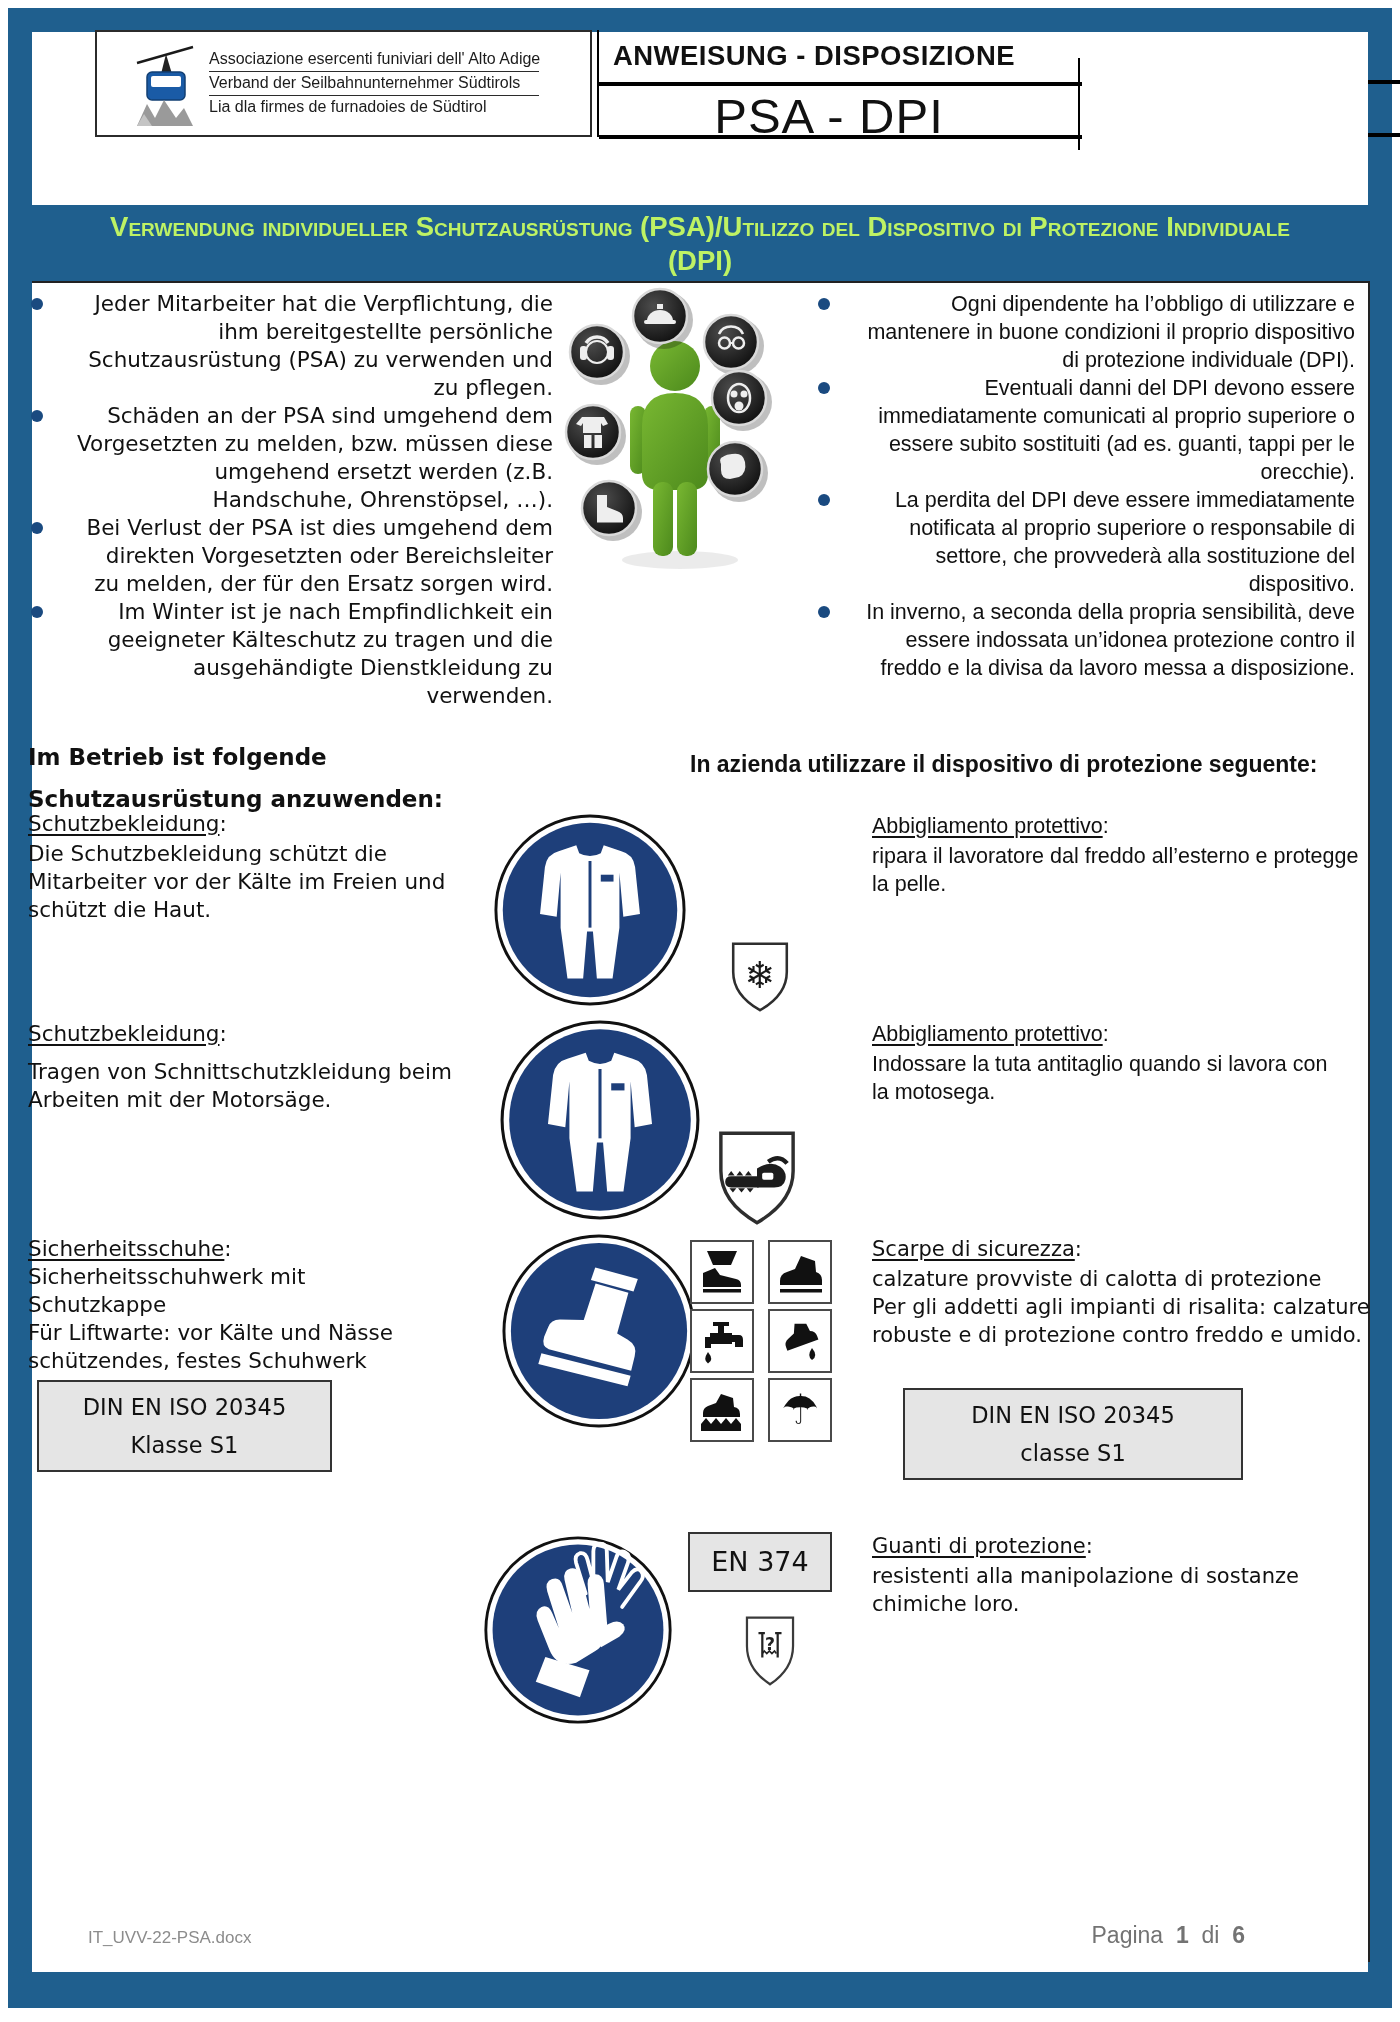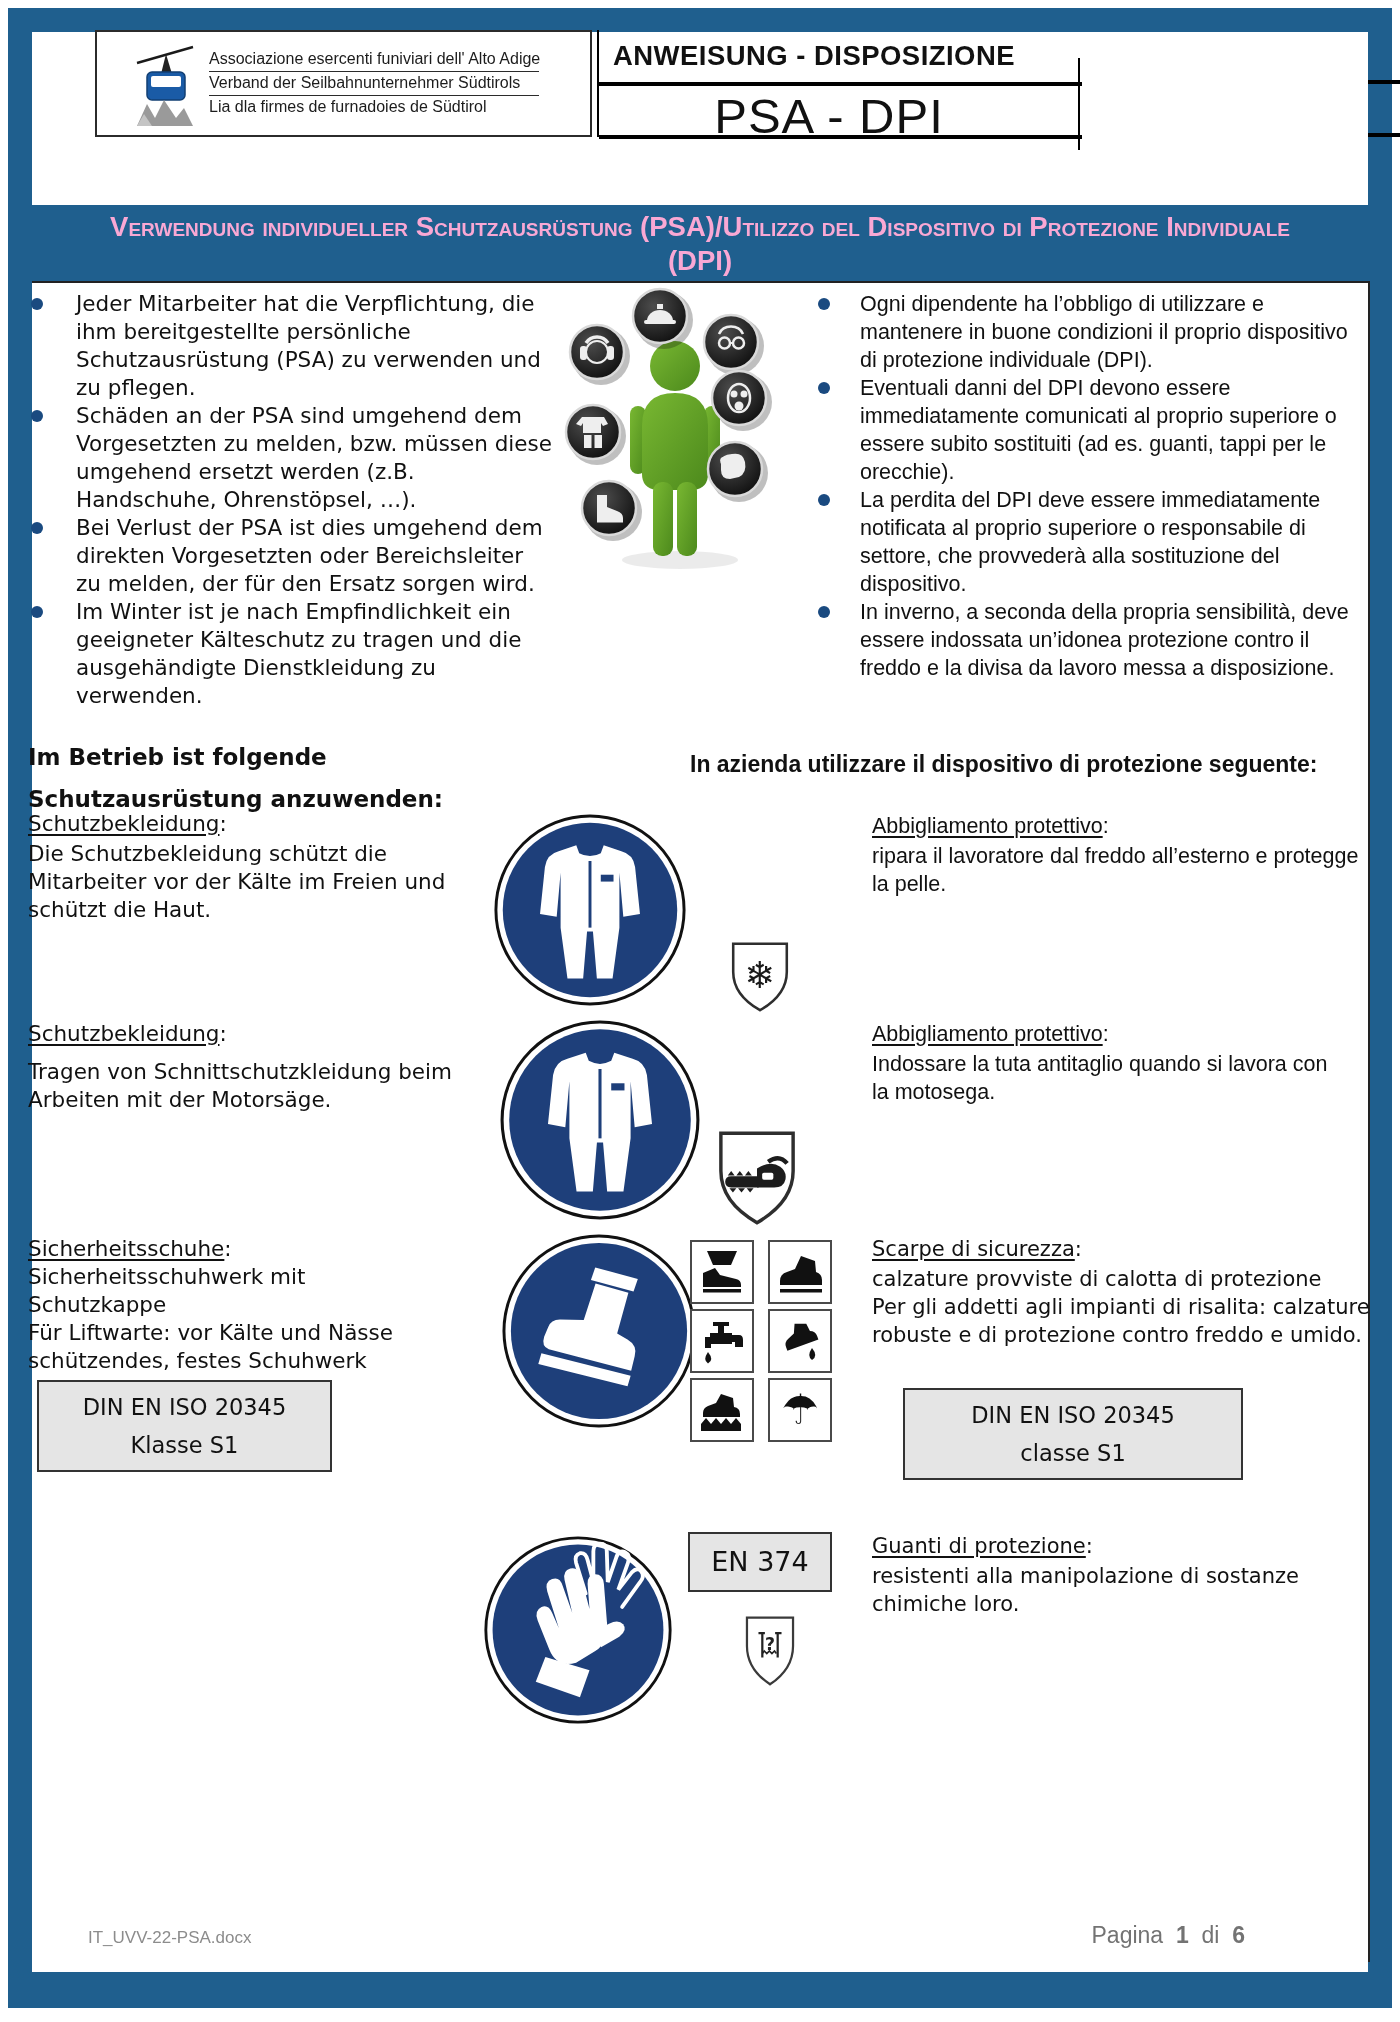--- a/index.html
+++ b/index.html
@@ -19,28 +19,28 @@
              border-left:2px solid #000;}
   .title-main{position:absolute;left:14px;top:10px;font-family:"Liberation Sans",sans-serif;
               font-weight:bold;font-size:28px;letter-spacing:.5px;transform:scaleX(.98);transform-origin:left;}
   .title-rule1{position:absolute;left:0;top:52px;width:483px;height:4px;background:#000;}
   .title-sub{position:absolute;left:0;top:58px;width:460px;text-align:center;
              font-family:"Liberation Sans",sans-serif;font-size:49px;letter-spacing:1px;}
   .title-rule2{position:absolute;left:0;top:105px;width:483px;height:4px;background:#000;}
   .vline-right{left:1078px;top:58px;width:2px;height:92px;background:#000;}
   .stub{background:#000;height:4px;width:32px;left:1368px;}
   
-  .banner{left:32px;top:205px;width:1336px;height:76px;background:#1F5F8E;color:#f9a8d4;
+  .banner{left:32px;top:205px;width:1336px;height:76px;background:#1F5F8E;color:#bef264;
           font-family:"Liberation Sans",sans-serif;font-weight:bold;font-variant:small-caps;
           font-size:27.5px;line-height:34px;text-align:center;box-sizing:border-box;padding:5px 70px 0 70px;}
   .content-border{left:32px;top:281px;width:1338px;height:1681px;box-sizing:border-box;
                   border-top:2px solid #222;border-right:2px solid #222;pointer-events:none;}
   
   .blist{display:flex;flex-direction:column;}
-  .bitem{display:flex;}
+  .bitem{display:flex;text-align:right;}
   .bdot{flex:0 0 12px;width:12px;height:12px;border-radius:50%;background:#1A4A80;margin-top:8px;}
   .btxt-de{margin-left:33px;font-size:21.5px;line-height:28px;font-family:"DejaVu Sans",sans-serif;}
   .btxt-it{margin-left:30px;font-size:21.5px;line-height:28px;font-family:"Liberation Sans",sans-serif;}
   
   .hd-de{left:28px;top:736px;width:480px;font-weight:bold;font-size:23px;line-height:42px;}
   .hd-it{left:690px;top:748px;width:640px;font-weight:bold;font-size:23px;line-height:32px;
          font-family:"Liberation Sans",sans-serif;}
   
   .rt{font-size:21.5px;line-height:28px;}
   .utitle{text-decoration:underline;text-underline-offset:3px;}

